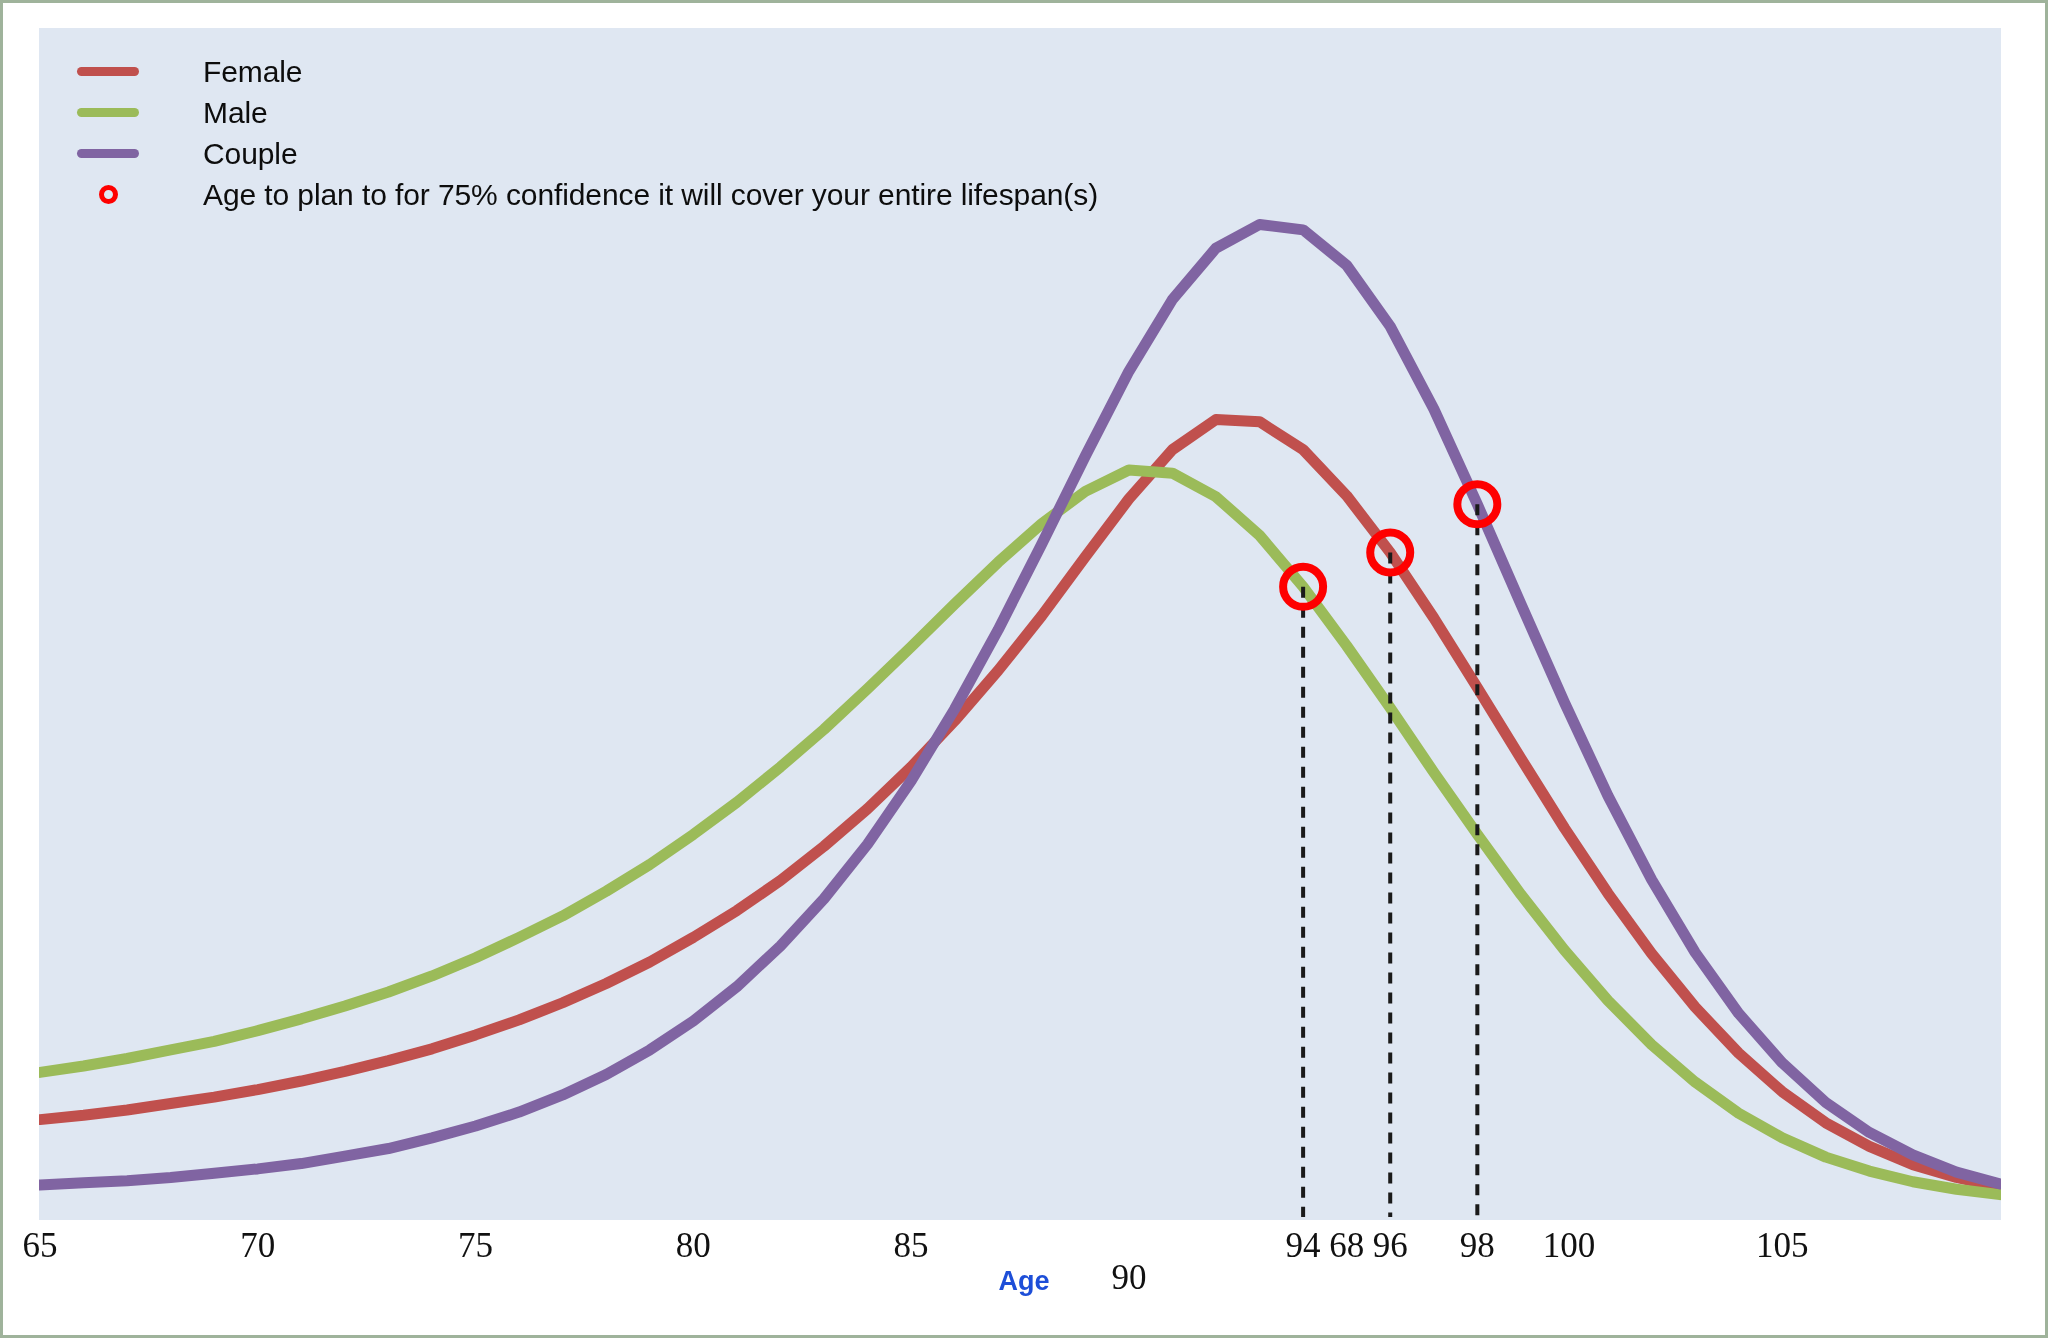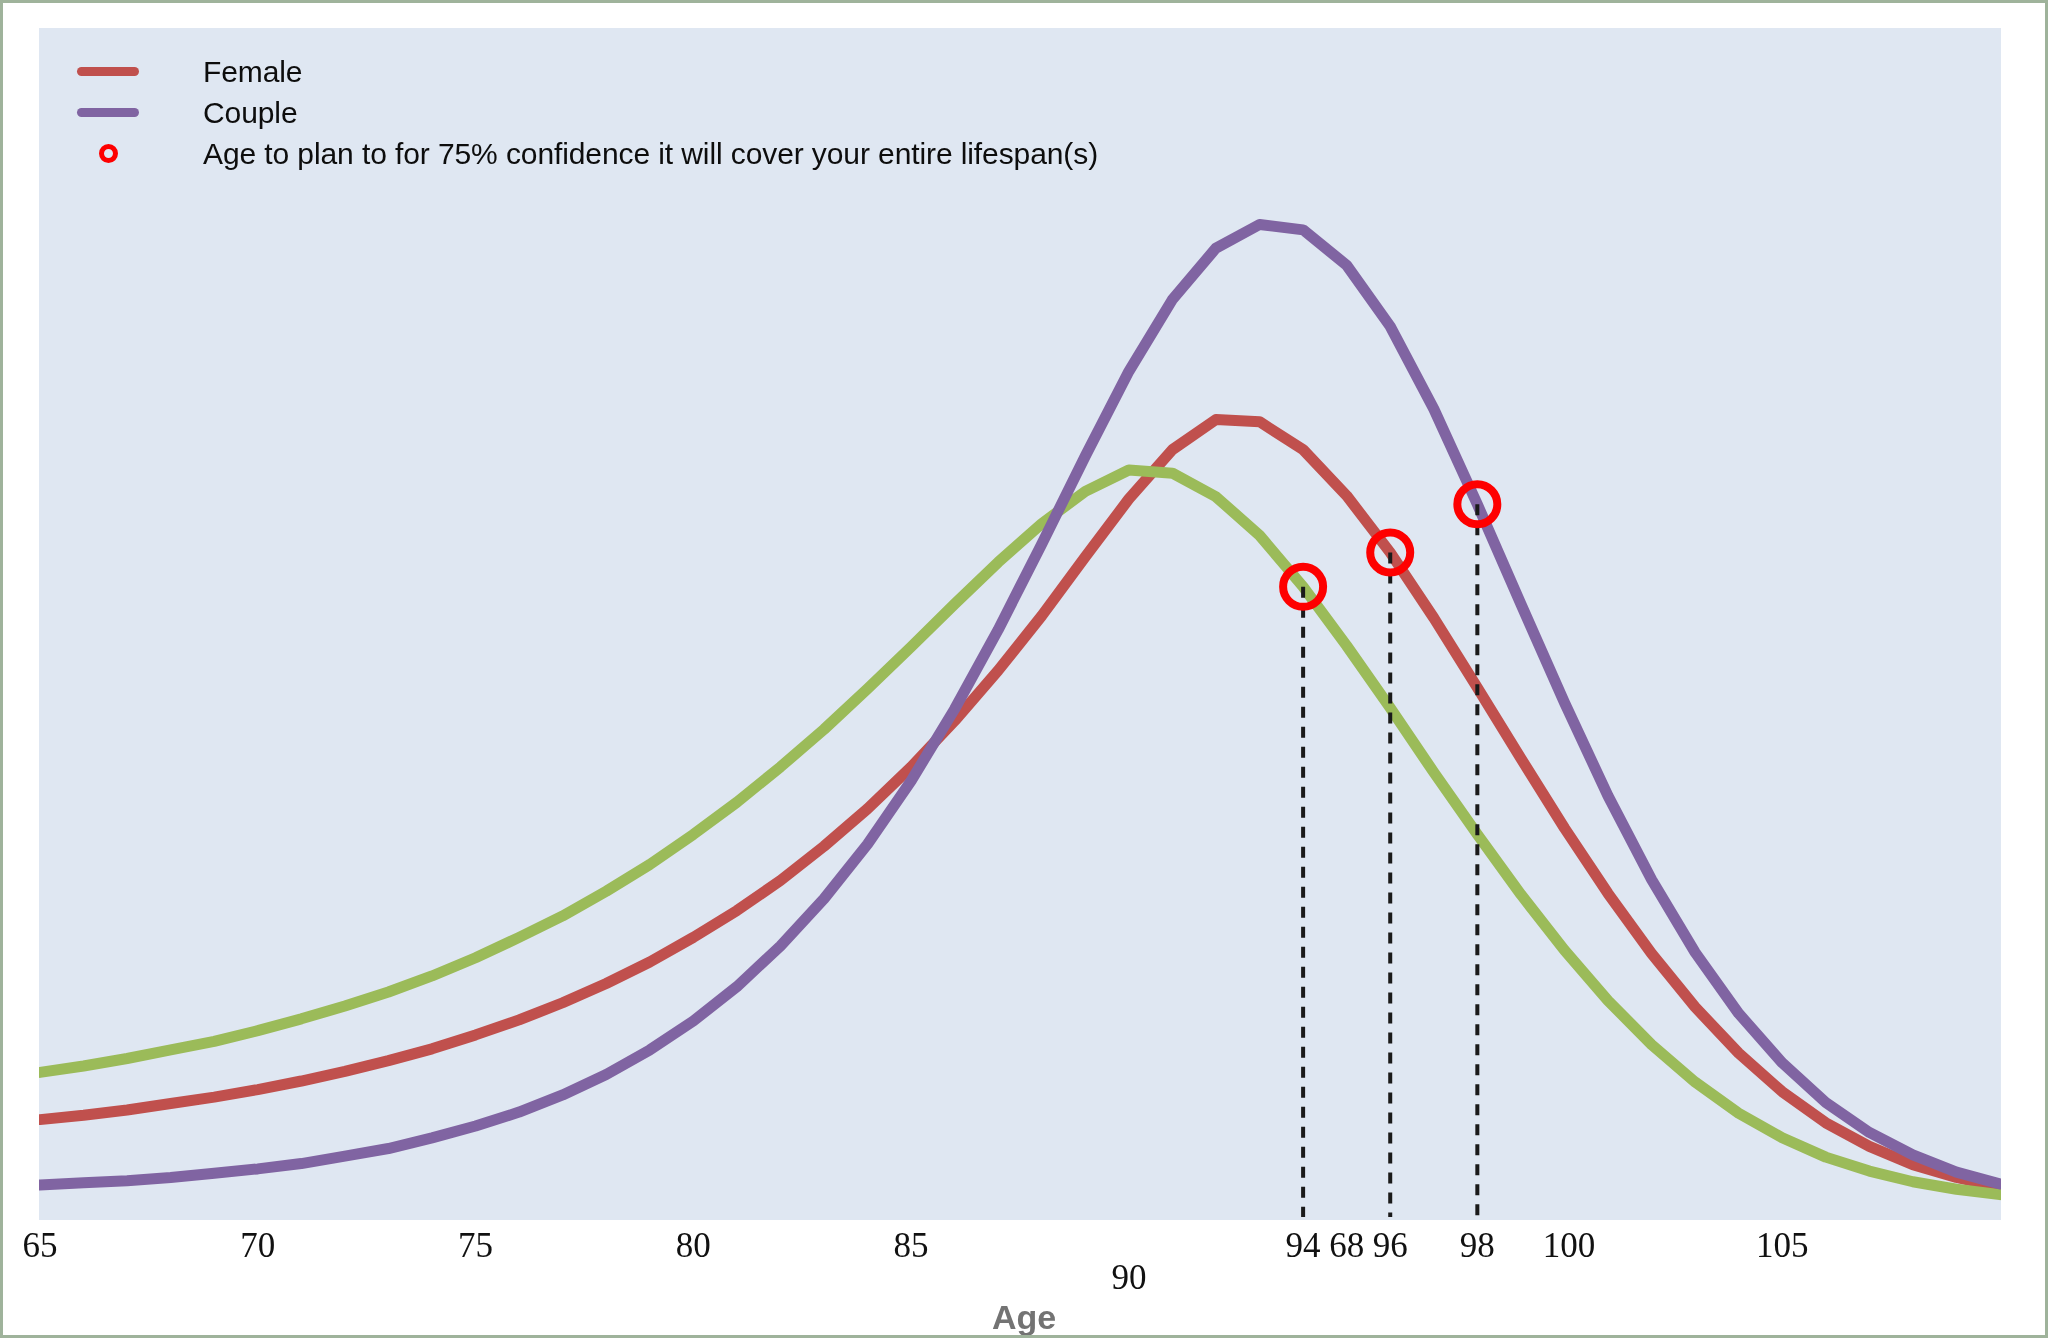--- a/index.html
+++ b/index.html
@@ -102,28 +102,28 @@
     position: absolute;
     top: 6px;
     font-family: Liberation Serif, serif;
     font-size: 35px;
     color: #111111;
     transform: translateX(-50%);
     white-space: nowrap;
   }
   #axis-title {
     position: absolute;
-    top: 78px;
+    top: 46px;
     left: 0;
     width: 2026px;
     text-align: center;
     font-family: "Liberation Sans", sans-serif;
-    font-size: 34px;
+    font-size: 27px;
     font-weight: bold;
-    color: #737373;
+    color: #1d4ed8;
   }
 </style>
 </head>
 <body>
 
 <div id="root" style="border-color: rgb(159, 179, 155);">
   <div id="chart-frame">
 
     <div id="plot-area" style="background: rgb(223, 231, 242);">
       <svg id="plot-svg" viewBox="0 0 1962 1192" preserveAspectRatio="none">
@@ -136,20 +136,24 @@
           <circle cx="1351.2222222222222" cy="524.5120000000001" r="20" fill="none" stroke="#fe0000" stroke-width="8"></circle>
           <line x1="1438.3333333333333" y1="476.27199999999993" x2="1438.3333333333333" y2="1189" stroke="#1a1a1a" stroke-width="4" stroke-dasharray="11 9"></line>
           <circle cx="1438.3333333333333" cy="476.27199999999993" r="20" fill="none" stroke="#fe0000" stroke-width="8"></circle>
         </svg>
     </div>
 
     <div id="legend">
       <div class="legend-row">
         <span class="legend-swatch" style="background: rgb(192, 80, 77);"></span>
         <span class="legend-label">Female</span>
+      </div>
+      <div class="legend-row">
+        <span class="legend-swatch" style="background: rgb(155, 187, 89);"></span>
+        <span class="legend-label">Male</span>
       </div>
       <div class="legend-row">
         <span class="legend-swatch" style="background: rgb(128, 100, 162);"></span>
         <span class="legend-label">Couple</span>
       </div>
       <div class="legend-row">
         <span class="legend-marker">
           <span class="legend-ring" style="border-color: rgb(254, 0, 0);"></span>
         </span>
         <span class="legend-label">Age to plan to for 75% confidence it will cover your entire lifespan(s)</span>

